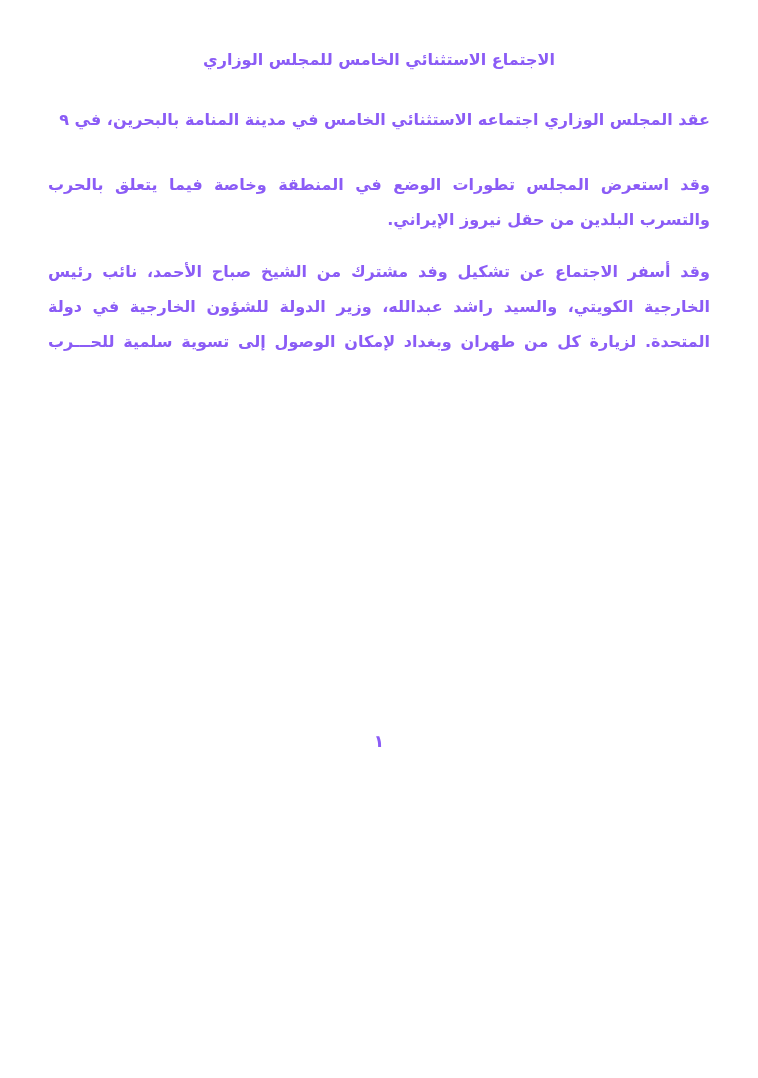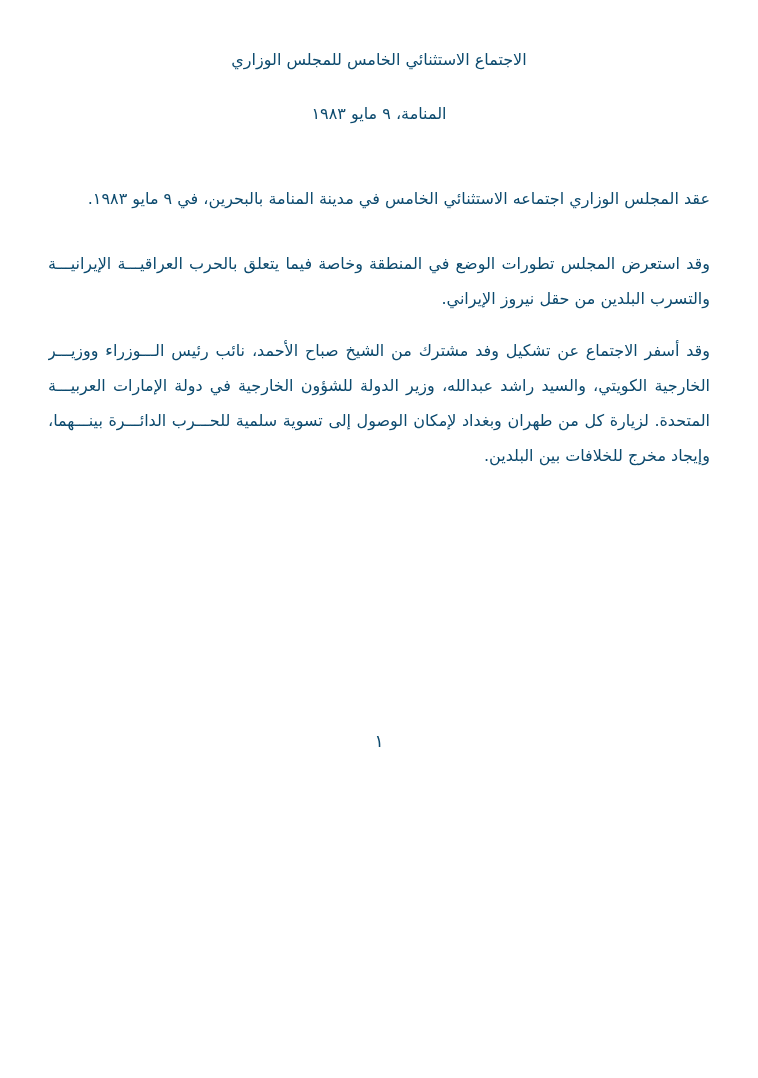--- a/index.html
+++ b/index.html
@@ -6,22 +6,22 @@
     margin: 0;
     padding: 0;
     background: #ffffff;
   }
   .page {
     position: relative;
     width: 758px;
     height: 804px;
     background: #ffffff;
     font-family: "DejaVu Sans", sans-serif;
-    font-weight: normal;
-    color: #0c4a6e;
+    font-weight: bold;
+    color: #8b5cf6;
     direction: rtl;
     overflow: hidden;
     box-sizing: border-box;
   }
   .content {
     padding: 48px 48px 0 48px;
   }
   .doc-title,
   .doc-subtitle {
     text-align: center;
@@ -66,34 +66,32 @@
   }
 </style>
 </head>
 <body>
 
 <div class="page">
   <div class="content">
 
     <div class="doc-title">الاجتماع الاستثنائي الخامس للمجلس الوزاري</div>
 
-    <div class="doc-subtitle">المنامة، ٩ مايو ١٩٨٣</div>
 
     <div class="paragraph">
       <div class="line last">عقد المجلس الوزاري اجتماعه الاستثنائي الخامس في مدينة المنامة بالبحرين، في ٩ مايو ١٩٨٣.</div>
     </div>
 
     <div class="paragraph tight">
       <div class="line">وقد استعرض المجلس تطورات الوضع في المنطقة وخاصة فيما يتعلق بالحرب العراقيـــة الإيرانيـــة</div>
       <div class="line last">والتسرب البلدين من حقل نيروز الإيراني.</div>
     </div>
 
     <div class="paragraph">
       <div class="line">وقد أسفر الاجتماع عن تشكيل وفد مشترك من الشيخ صباح الأحمد، نائب رئيس الـــوزراء ووزيـــر</div>
       <div class="line">الخارجية الكويتي، والسيد راشد عبدالله، وزير الدولة للشؤون الخارجية في دولة الإمارات العربيـــة</div>
       <div class="line">المتحدة. لزيارة كل من طهران وبغداد لإمكان الوصول إلى تسوية سلمية للحـــرب الدائـــرة بينـــهما،</div>
-      <div class="line last">وإيجاد مخرج للخلافات بين البلدين.</div>
     </div>
 
   </div>
 
   <div class="page-number">١</div>
 </div>
 
 </body></html>

